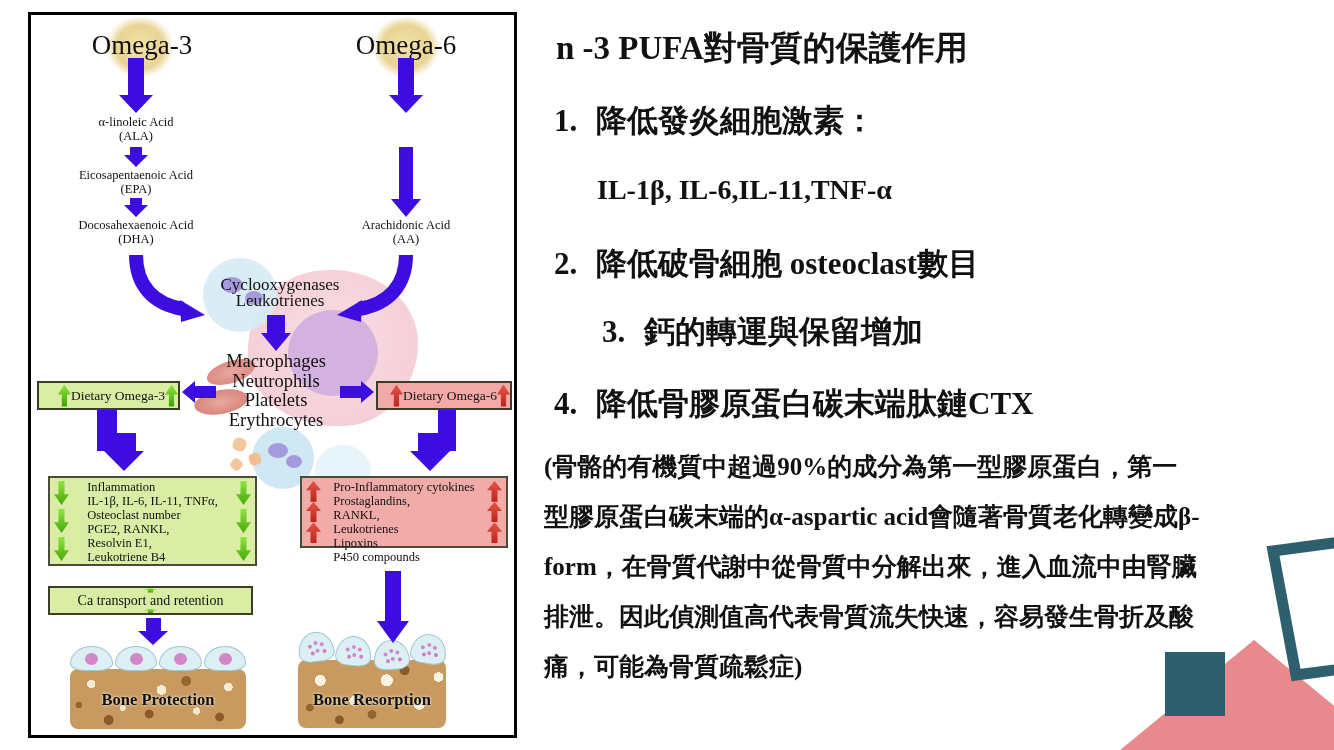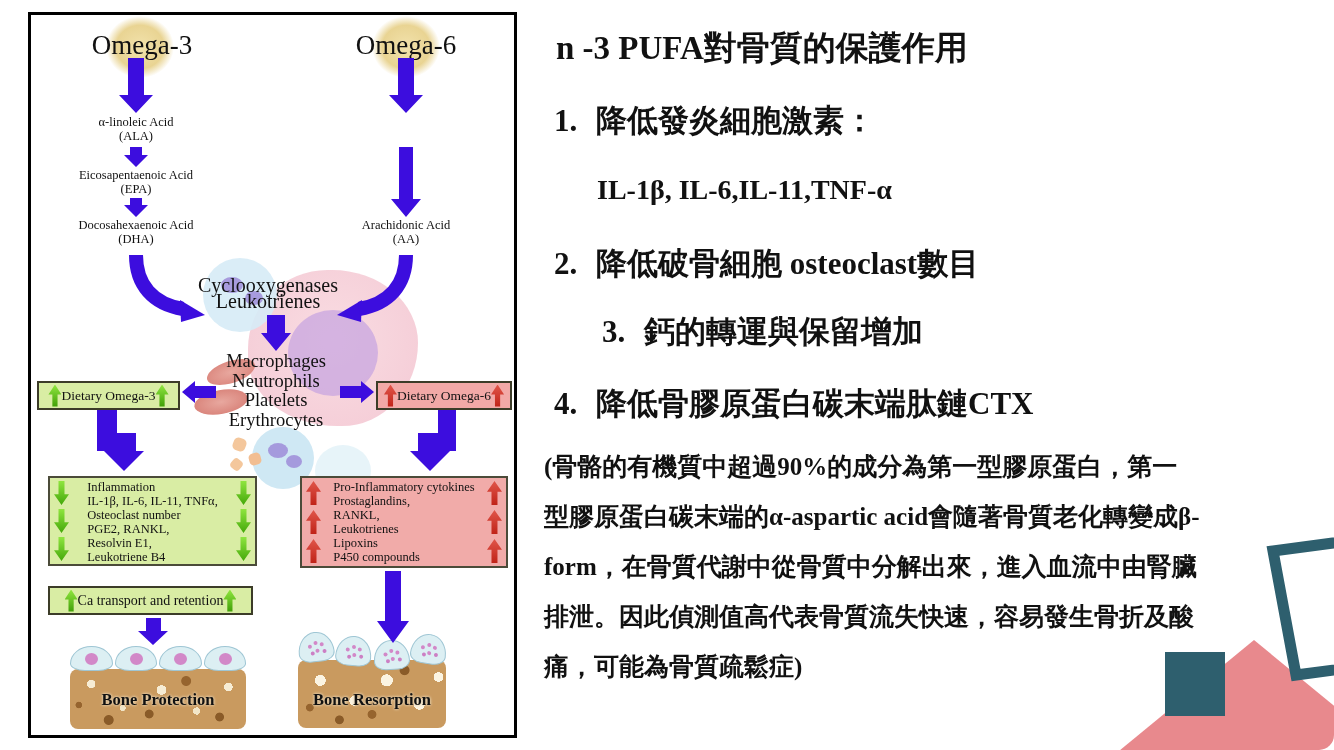--- a/index.html
+++ b/index.html
@@ -1,32 +1,32 @@
 <!DOCTYPE html>
 <html><head>
 <meta charset="utf-8">
 <style>
   html,body{margin:0;padding:0;background:#fff;}
   .stage{position:relative;width:1334px;height:750px;background:#fff;overflow:hidden;
-         font-family:"Liberation Serif","DejaVu Serif",serif;color:#111;border-radius:15px;}
+         font-family:"Liberation Serif","DejaVu Serif",serif;color:#111;}
   
   .diagram{position:absolute;left:28px;top:12px;width:489px;height:726px;
            border:3px solid #000;background:#fff;box-sizing:border-box;}
   .ball{position:absolute;width:68px;height:62px;border-radius:50%;
         background:radial-gradient(closest-side,#F2E2AC 0%,#E9D493 70%,rgba(233,212,147,0) 100%);z-index:0;}
   .omega-title{position:absolute;width:160px;text-align:center;font-size:27px;z-index:2;}
   .stept{position:absolute;width:170px;text-align:center;font-size:12.5px;line-height:14px;z-index:2;}
   .ctext{position:absolute;text-align:center;z-index:2;}
-  .enz{width:170px;left:152px;top:262px;font-size:20px;line-height:16px;}
+  .enz{width:170px;left:164px;top:262px;font-size:17px;line-height:16px;}
   .cells{width:200px;left:145px;top:337px;font-size:18.5px;line-height:19.5px;}
   .arrows-svg{position:absolute;left:0;top:0;z-index:3;}
   
   .blob{position:absolute;z-index:1;border-radius:50%;}
   
-  .dietbox{position:absolute;height:29px;display:flex;align-items:center;justify-content:center;
+  .dietbox{position:absolute;height:29px;display:flex;align-items:center;justify-content:flex-end;
            padding:0 0;box-sizing:border-box;border:2px solid #3c3c28;z-index:2;font-size:13.5px;}
   .dietbox.green{background:#D9EDA4;}
   .dietbox.red{background:#F2A9A7;}
   
   .listbox{position:absolute;display:flex;justify-content:space-between;box-sizing:border-box;
            border:2px solid #4b4b39;z-index:2;padding:3px 4px;}
   .listbox.green{background:#D9EDA4;}
   .listbox.red{background:#F1ABA9;}
   .listbox .lines{font-size:12.5px;line-height:13.9px;white-space:nowrap;}
   .acol{display:flex;flex-direction:column;justify-content:space-between;}
@@ -165,42 +165,42 @@
         <div>Resolvin E1,</div>
         <div>Leukotriene B4</div>
       </div>
       <div class="acol">
         <div class="garr-dn"></div>
         <div class="garr-dn"></div>
         <div class="garr-dn"></div>
       </div>
     </div>
 
-    <div class="listbox red" style="left:269px;top:461px;width:208px;height:92px;">
+    <div class="listbox red" style="left:269px;top:461px;width:208px;height:72px;">
       <div class="acol">
         <div class="rarr-up"></div>
         <div class="rarr-up"></div>
         <div class="rarr-up"></div>
       </div>
       <div class="lines">
         <div>Pro-Inflammatory cytokines</div>
         <div>Prostaglandins,</div>
         <div>RANKL,</div>
         <div>Leukotrienes</div>
         <div>Lipoxins</div>
         <div>P450 compounds</div>
       </div>
       <div class="acol">
         <div class="rarr-up"></div>
         <div class="rarr-up"></div>
         <div class="rarr-up"></div>
       </div>
     </div>
 
-    <div class="dietbox green" style="left:17px;top:571px;width:205px;font-size:14px;">
+    <div class="dietbox green" style="left:17px;top:571px;width:205px;font-size:14px;flex-direction:column;">
       <div class="garr-up sm"></div>
       <span>Ca transport and retention</span>
       <div class="garr-up sm"></div>
     </div>
 
     <div class="bone" style="left:39px;top:631px;width:176px;height:86px;">
       <div class="cells-row">
         <div class="ocell">
             <div class="nuc"></div>
           </div>

